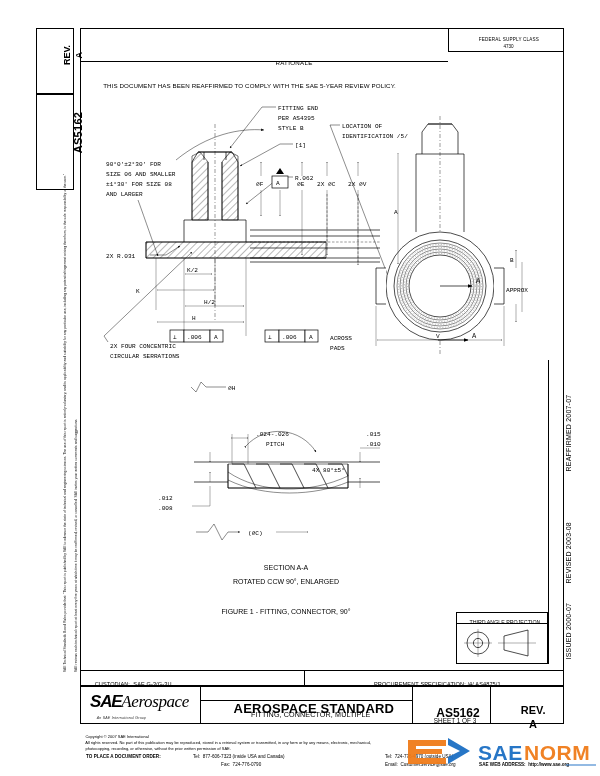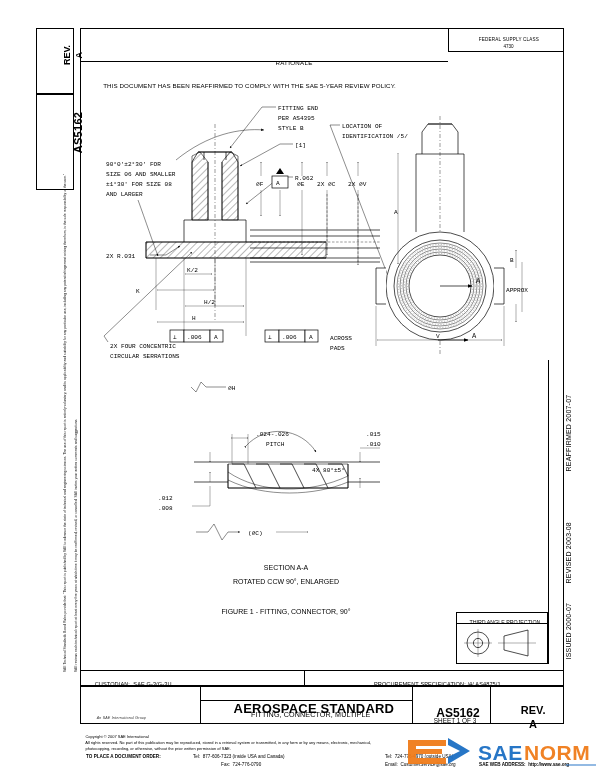--- a/index.html
+++ b/index.html
@@ -395,20 +395,23 @@
   <div class="t ctr" style="left:305px;top:675px;width:258px;font-size:5.6px;letter-spacing:.1px;">
     <span>PROCUREMENT SPECIFICATION: /4/ AS4875/1</span>
   </div>
 
   <div class="bx" style="left:80px;top:686px;width:484px;height:38px;"></div>
   <div class="ln" style="left:200px;top:686px;width:1px;height:38px;"></div>
   <div class="ln" style="left:412px;top:686px;width:1px;height:38px;"></div>
   <div class="ln" style="left:490px;top:686px;width:1px;height:38px;"></div>
   <div class="ln" style="left:200px;top:700px;width:212px;height:1px;"></div>
 
+  <div class="sae-logo" style="left:90px;top:692px;">
+    <span class="sae-word">SAE</span><span class="aero-word">Aerospace</span>
+  </div>
   <div class="t sae-sub" style="left:92px;top:712px;">
     <span>An SAE International Group</span>
   </div>
 
   <div class="t ctr tb-big" style="left:201px;top:687px;width:211px;">
     <span>AEROSPACE STANDARD</span>
   </div>
   <div class="t ctr tb-mid" style="left:201px;top:703px;width:211px;">
     <span>FITTING, CONNECTOR, MULTIPLE</span>
   </div>

